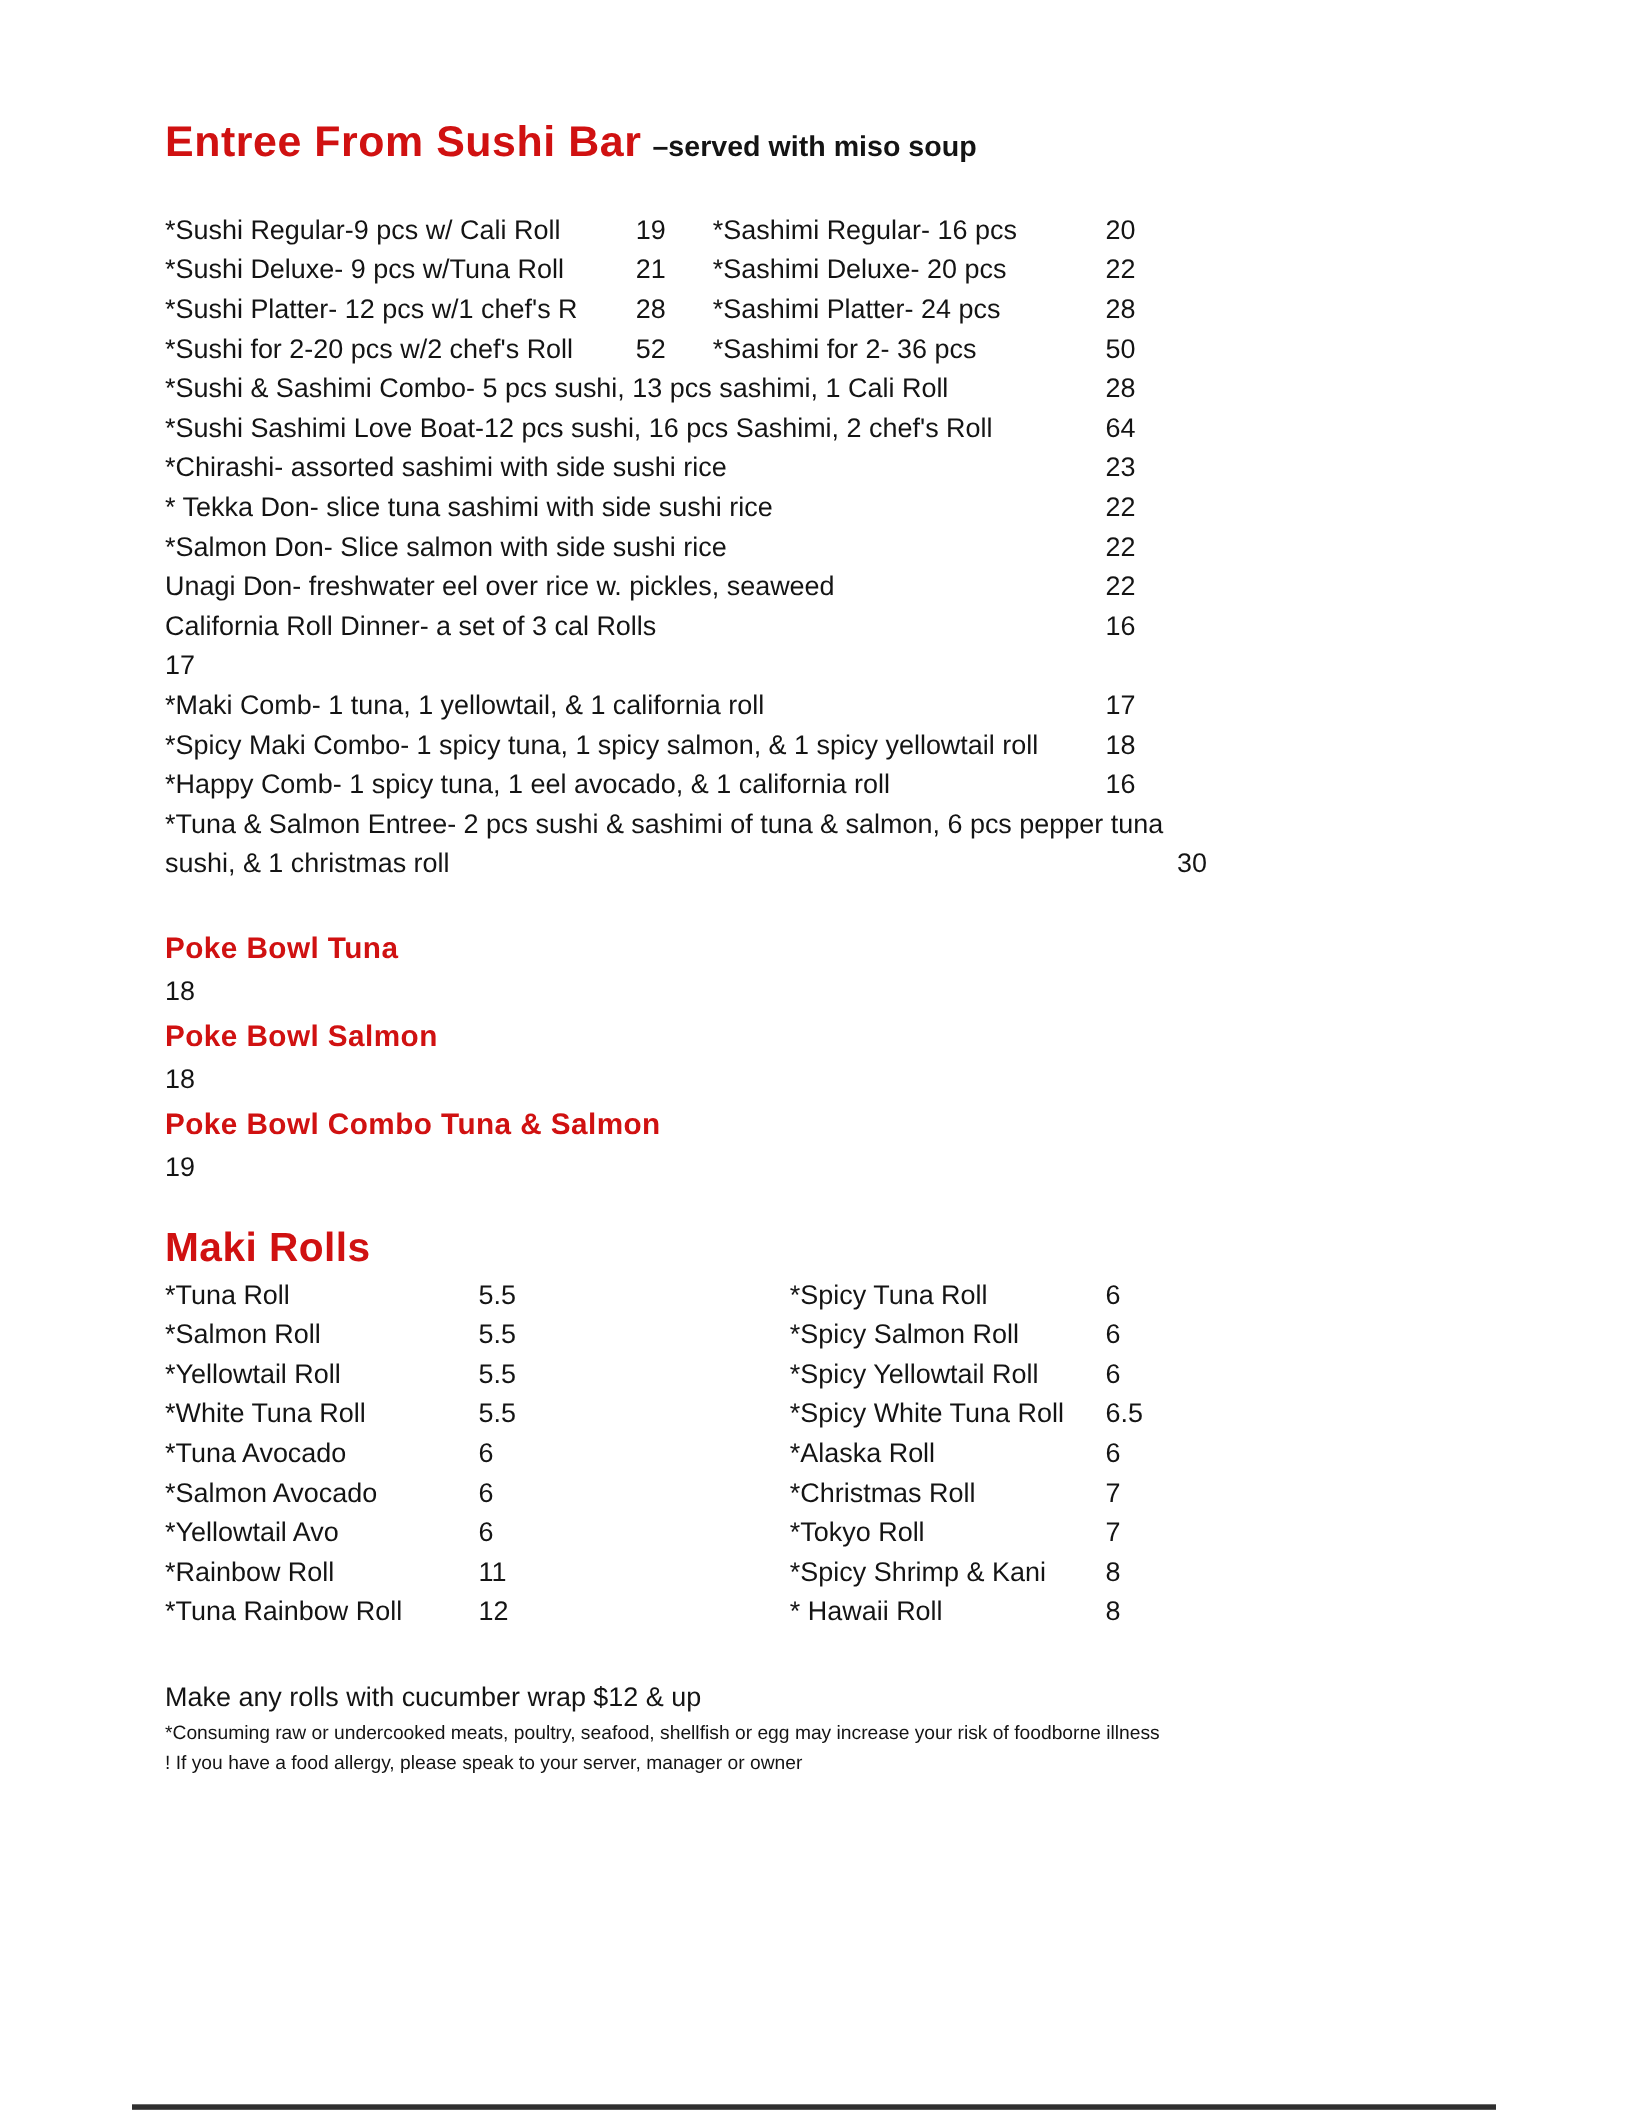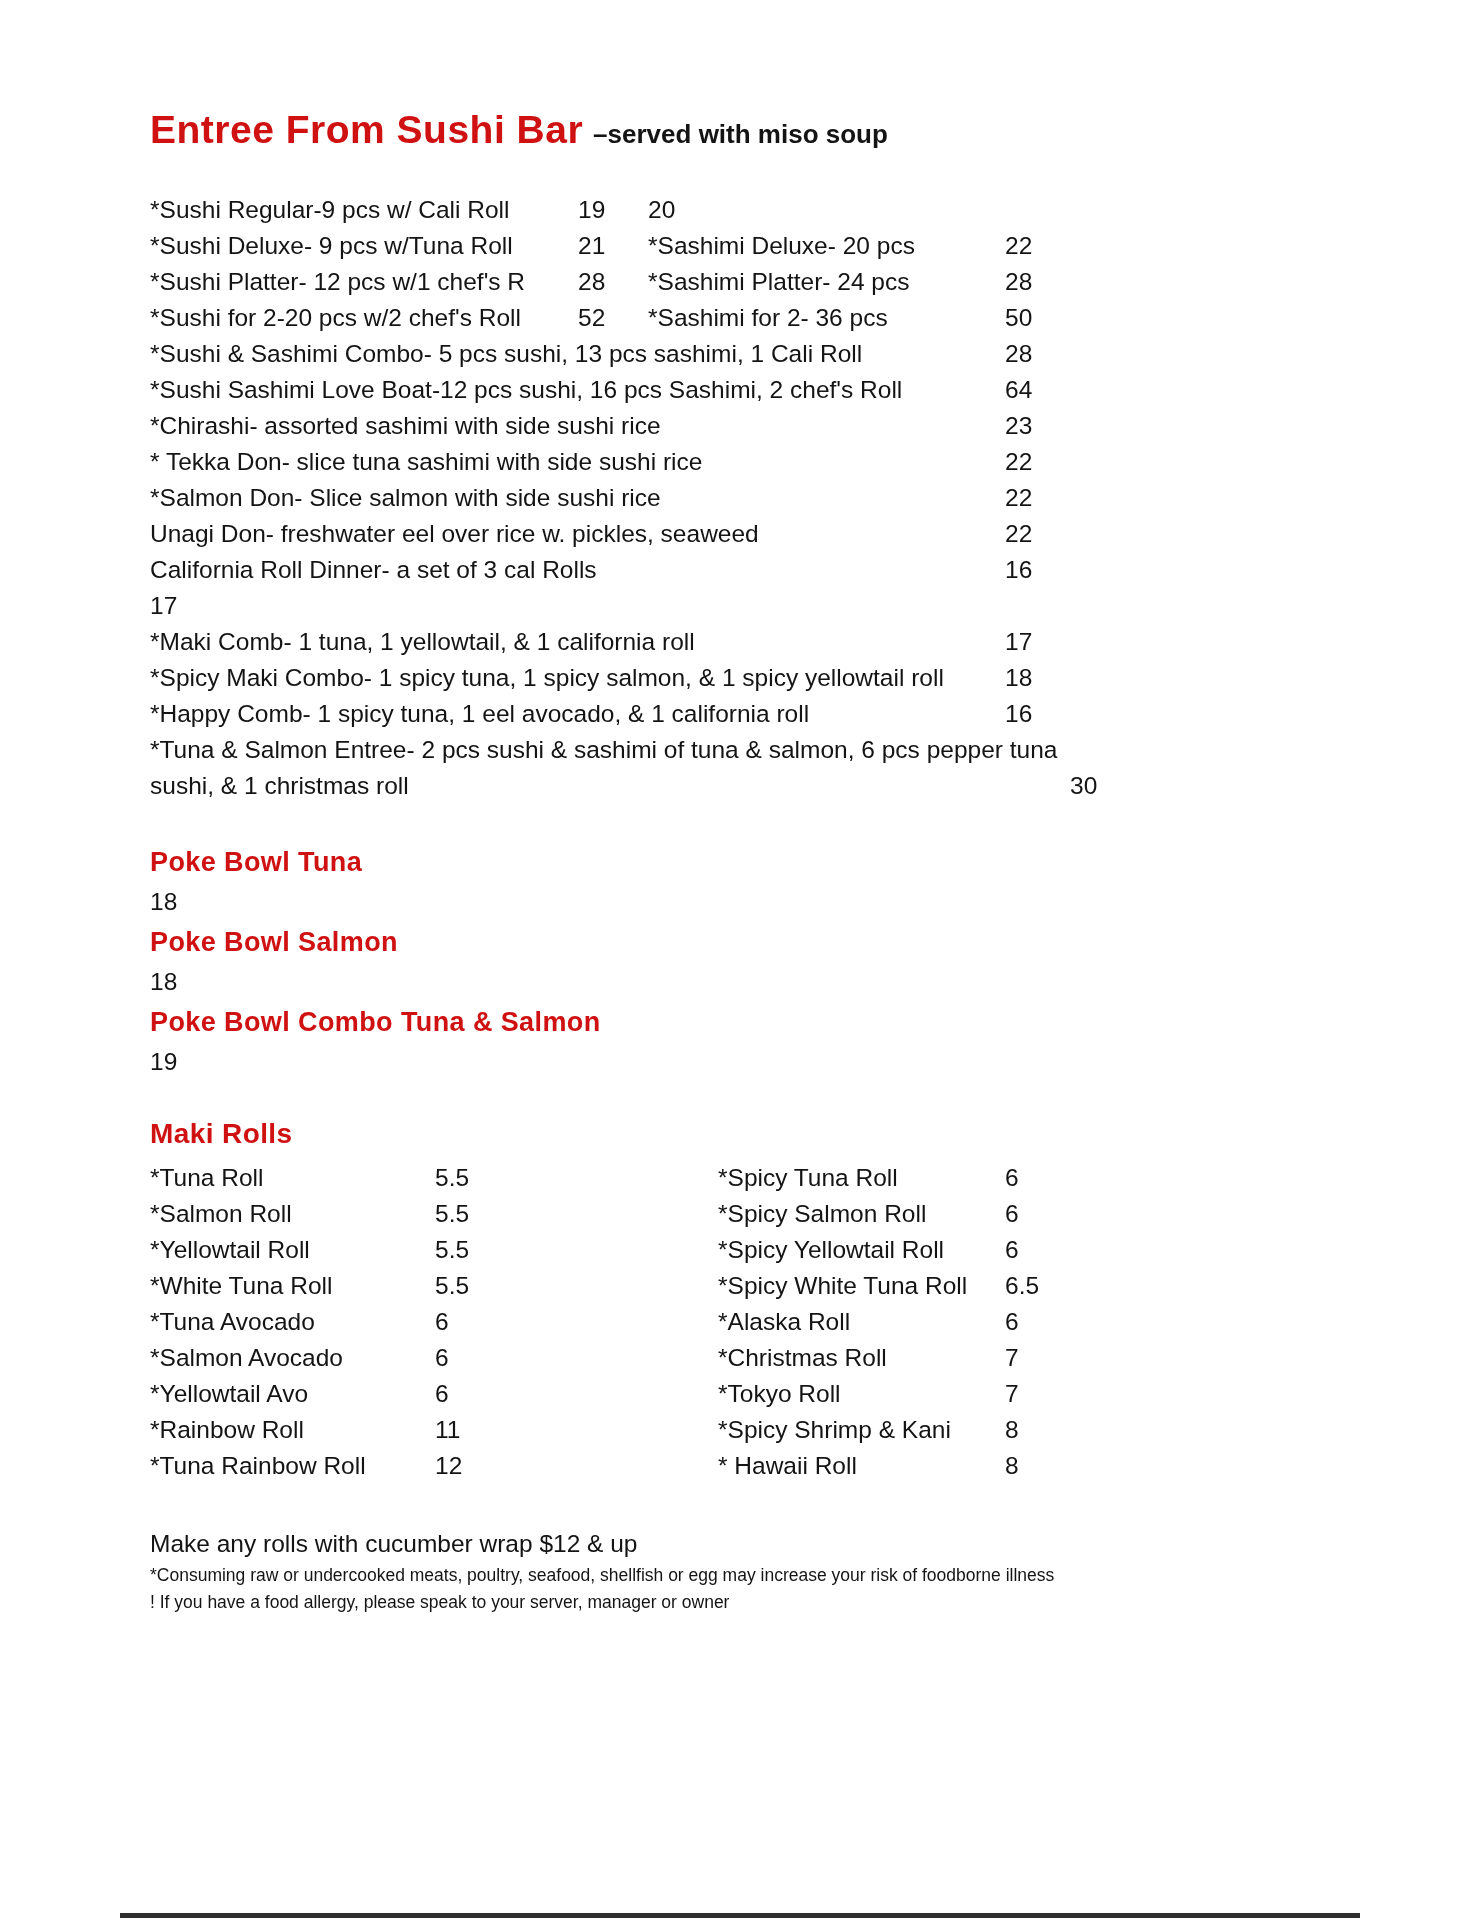--- a/index.html
+++ b/index.html
@@ -34,21 +34,21 @@
   .full.wrap .n { width:920px; white-space:normal; line-height:36px; }
 
   
   .poke { margin-top:38px; }
   .poke .row { line-height:40px;flex-direction:column; }
   .poke .n { width:640px; color:var(--red,#d01111); font-weight:bold; font-size:27px; letter-spacing:0.4px; }
   .poke .p { font-size:24.5px; }
 
   
   .maki { margin-top:32px; }
-  .maki-heading { color:var(--red,#d01111); font-size:28px; font-weight:bold; letter-spacing:0.4px; line-height:40px; margin-bottom:6px; }
+  .maki-heading { color:var(--red,#d01111); font-size:37px; font-weight:bold; letter-spacing:0.4px; line-height:40px; margin-bottom:6px; }
   .maki .n1 { width:285px; }
   .maki .p1 { width:283px; }
   .maki .n2 { width:287px; }
 
   
   .footer { margin-top:42px; }
   .footer-note { font-size:24.5px; line-height:36px; }
   .disclaimer { font-size:17.5px; line-height:27px; }
 
   .page-edge {
@@ -65,20 +65,21 @@
     <div class="title-line">
       <span class="title-main">Entree From Sushi Bar</span>
       <span class="title-sub">–served with miso soup</span>
     </div>
 
     <div class="section">
 
       <div class="row pair">
         <span class="n n1">*Sushi Regular-9 pcs w/ Cali Roll</span>
         <span class="p p1">19</span>
+        <span class="n n2">*Sashimi Regular- 16 pcs</span>
         <span class="p">20</span>
       </div>
       <div class="row pair">
         <span class="n n1">*Sushi Deluxe- 9 pcs w/Tuna Roll</span>
         <span class="p p1">21</span>
         <span class="n n2">*Sashimi Deluxe- 20 pcs</span>
         <span class="p">22</span>
       </div>
       <div class="row pair">
         <span class="n n1">*Sushi Platter- 12 pcs w/1 chef's R</span>

